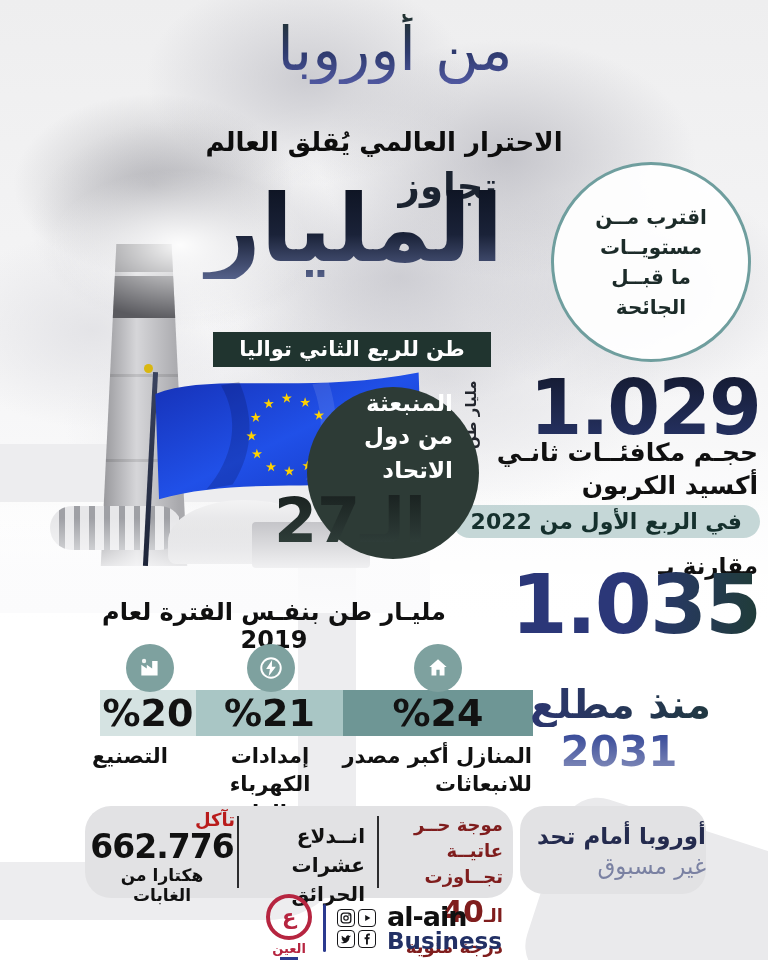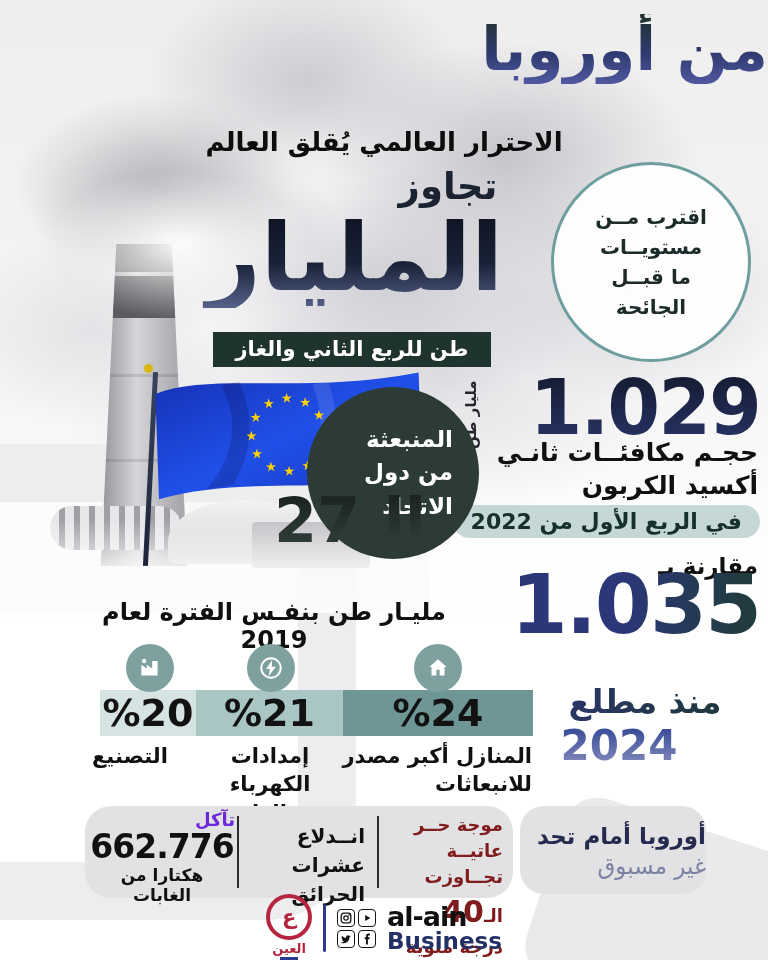--- a/index.html
+++ b/index.html
@@ -46,64 +46,64 @@
   .fade{left:0;top:518px;width:430px;height:95px;z-index:2;
     background:linear-gradient(180deg,rgba(251,251,252,0) 0%,rgba(251,251,252,.85) 55%,#fbfbfc 100%);}
   
   .pole{left:148px;top:372px;width:5px;height:194px;z-index:3;
     background:linear-gradient(180deg,#3a435f,#1d2438);transform:rotate(3deg);}
   .finial{left:144px;top:364px;width:9px;height:9px;border-radius:50%;background:#d9b710;z-index:3;}
   .flag{left:152px;top:374px;width:274px;height:134px;z-index:3;transform:rotate(-2deg);}
   
   .rtl{direction:rtl;}
   .grad{-webkit-background-clip:text;background-clip:text;color:transparent;-webkit-text-fill-color:transparent;}
-  .title{top:14px;left:0;right:0;text-align:right;font-size:60px;font-weight:bold;z-index:4;
+  .title{top:14px;left:0;right:0;text-align:center;font-size:60px;font-weight:normal;z-index:4;
     background-image:linear-gradient(180deg,#20312d 0%,#2e3a6e 55%,#5058a0 100%);margin-left:22px;}
   .subtitle{top:127px;left:0;right:0;text-align:center;font-size:26px;font-weight:bold;color:#0d0d0d;z-index:4;}
   .exceeded{top:165px;left:378px;width:140px;text-align:center;font-size:37px;font-weight:bold;color:#1b2330;z-index:4;}
-  .billion{top:209px;left:140px;width:430px;text-align:center;font-size:94px;line-height:1.05;font-weight:bold;z-index:4;
+  .billion{top:180px;left:140px;width:430px;text-align:center;font-size:94px;line-height:1.05;font-weight:bold;z-index:4;
     background-image:linear-gradient(180deg,#0c1220 0%,#1a2238 55%,#55618a 100%);}
   .qbadge{top:332px;left:213px;width:278px;height:35px;background:#20342f;color:#fff;z-index:4;
     font-size:21px;font-weight:bold;text-align:center;line-height:35px;}
   .circle-note{left:551px;top:162px;width:194px;height:194px;border-radius:50%;z-index:4;
     background:rgba(255,255,255,.93);border:3px solid #6f9e9e;display:flex;align-items:center;justify-content:center;}
   .circle-note .txt{font-size:20px;font-weight:bold;color:#1c2b29;text-align:center;line-height:1.5;}
   .q1-unit{left:462px;top:380px;height:76px;z-index:4;writing-mode:vertical-rl;transform:rotate(180deg);
     font-size:15px;font-weight:bold;color:#23262e;}
   .q1-value{top:370px;right:8px;font-size:76px;font-weight:bold;line-height:1;z-index:4;letter-spacing:-2px;
     background-image:linear-gradient(180deg,#141a30 0%,#273467 100%);}
   .q1-d1{top:438px;right:10px;font-size:25px;font-weight:bold;color:#101010;z-index:4;}
   .q1-d2{top:471px;right:10px;font-size:25px;font-weight:bold;color:#101010;z-index:4;}
   .pill{top:505px;right:8px;background:rgba(183,205,205,.8);border-radius:19px;padding:4px 18px;
     font-size:22px;font-weight:bold;color:#15302d;z-index:4;}
   .eu-circle{left:307px;top:387px;width:172px;height:172px;border-radius:50%;background:#2d3b36;z-index:4;
-    display:flex;flex-direction:column;justify-content:center;padding-right:26px;box-sizing:border-box;}
+    display:flex;flex-direction:column;justify-content:flex-start;padding-right:26px;box-sizing:border-box;}
   .eu-circle .l{color:#fff;font-size:23px;font-weight:bold;text-align:right;line-height:1.45;}
   .eu27{top:484px;left:248px;width:204px;text-align:center;font-size:62px;font-weight:bold;z-index:5;
     background-image:linear-gradient(180deg,#161d1c 0%,#34443f 100%);}
   .cmp-pre{top:553px;right:10px;font-size:23px;font-weight:bold;color:#101010;z-index:4;}
   .cmp-val{top:564px;right:8px;font-size:82px;font-weight:bold;line-height:1;z-index:4;letter-spacing:-2px;
     background-image:linear-gradient(90deg,#2b3778 0%,#2b3778 45%,#203c38 100%);}
   .cmp-desc{top:598px;left:86px;width:376px;text-align:center;font-size:24px;font-weight:bold;color:#101010;z-index:4;}
   
   .sec-icon{width:48px;height:48px;border-radius:50%;background:#7ea19f;z-index:4;
     display:flex;align-items:center;justify-content:center;}
   .bar{top:690px;height:46px;z-index:3;display:flex;align-items:center;justify-content:center;}
   .pct{direction:ltr;font-size:38px;font-weight:bold;color:#121212;}
   .sec-label{top:742px;font-size:21px;font-weight:bold;color:#111;z-index:4;line-height:1.35;}
   .since-wrap{top:682px;right:8px;width:230px;z-index:4;}
-  .since-l1{text-align:center;font-size:33px;font-weight:bold;
+  .since-l1{text-align:left;font-size:39px;font-weight:bold;
     background-image:linear-gradient(270deg,#1d3834 0%,#2c3670 100%);}
   .since-l2{text-align:center;font-size:42px;font-weight:bold;transform:translateX(-26px);
     background-image:linear-gradient(180deg,#2b3f93 0%,#8b93bd 100%);}
   
   .impact-box{left:85px;top:806px;width:428px;height:92px;background:#e2e2e4;border-radius:26px;z-index:4;}
   .impact-box .vdiv{position:absolute;top:10px;width:2px;height:72px;background:#2c2c2e;}
   .forest{position:absolute;left:4px;top:3px;width:146px;direction:rtl;}
-  .forest .i{font-size:18px;font-weight:bold;color:#6d28d9;text-align:right;padding-left:18px;}
+  .forest .i{font-size:18px;font-weight:bold;color:#b91c1c;text-align:right;padding-left:18px;}
   .forest .v{direction:ltr;font-size:33px;font-weight:bold;color:#111;text-align:center;line-height:1.05;letter-spacing:-1px;}
   .forest .c{font-size:17px;font-weight:bold;color:#111;text-align:center;}
   .fires{position:absolute;left:156px;top:16px;width:130px;direction:rtl;}
   .fires div{font-size:20px;font-weight:bold;color:#111;text-align:right;padding-right:6px;line-height:1.45;}
   .heat{position:absolute;left:294px;top:6px;width:128px;direction:rtl;}
   .heat div{font-size:18px;font-weight:bold;color:#7f1d1d;text-align:right;padding-right:4px;line-height:1.45;}
   .heat .num{font-size:30px;letter-spacing:-1px;}
   .challenge{left:520px;top:806px;width:186px;height:88px;background:#e2e2e4;border-radius:24px;z-index:4;
     display:flex;flex-direction:column;justify-content:center;}
   .challenge .c1{font-size:23px;font-weight:bold;color:#242b4e;line-height:1.5;}
@@ -171,21 +171,21 @@
       <text x="92.5" y="63">★</text>
         <text x="97.3" y="45">★</text>
         <text x="110.5" y="31.8">★</text>
     </g>
   </svg>
 
   <div class="abs title grad rtl">من أوروبا</div>
   <div class="abs subtitle rtl">الاحترار العالمي يُقلق العالم</div>
   <div class="abs exceeded rtl">تجاوز</div>
   <div class="abs billion grad rtl">المليار</div>
-  <div class="abs qbadge rtl">طن للربع الثاني والغاز</div>
+  <div class="abs qbadge rtl">طن للربع الثاني تواليا</div>
 
   <div class="abs circle-note">
     <div class="txt rtl">
       <span>اقترب مــن</span><br>
       <span>مستويــات</span><br>
       <span>ما قبــل</span><br>
       <span>الجائحة</span>
     </div>
   </div>
 
@@ -241,21 +241,21 @@
   <div class="abs sec-label rtl" style="left:188px;width:164px;text-align:center;">
     <div>إمدادات الكهرباء</div>
       <div>والغاز</div>
   </div>
   <div class="abs sec-label rtl" style="left:92px;width:112px;text-align:left;">
     <div>التصنيع</div>
   </div>
 
   <div class="abs since-wrap rtl">
     <div class="since-l1 grad">منذ مطلع</div>
-    <div class="since-l2 grad">2024</div>
+    <div class="since-l2 grad">2031</div>
   </div>
 
   <div class="abs impact-box">
     <div class="forest">
       <div class="i">تآكل</div>
       <div class="v">662.776</div>
       <div class="c">هكتارا من الغابات</div>
     </div>
     <div class="vdiv" style="left:152px;"></div>
     <div class="fires">

